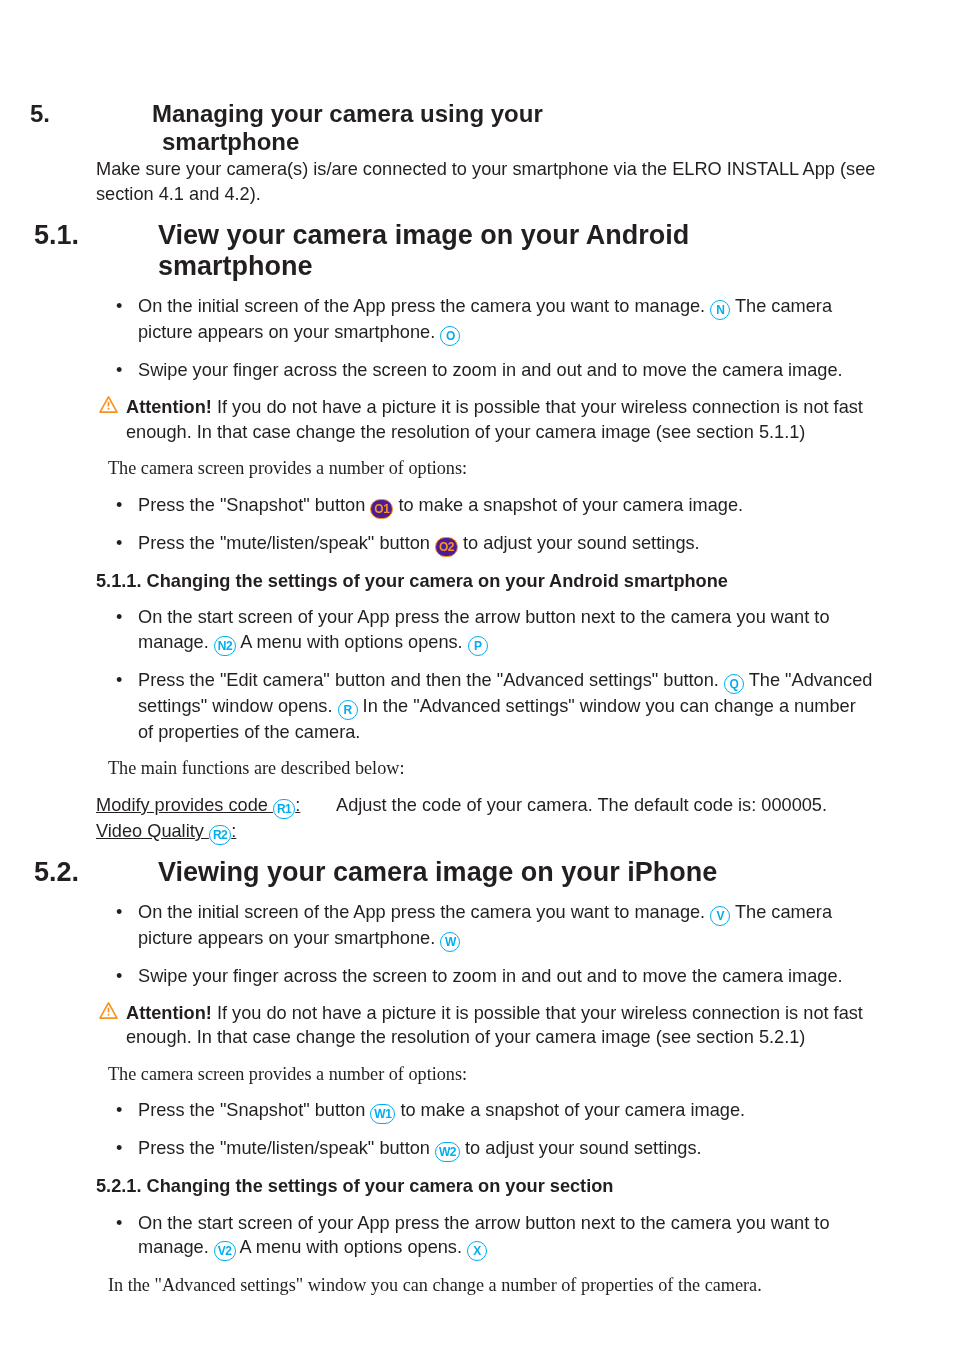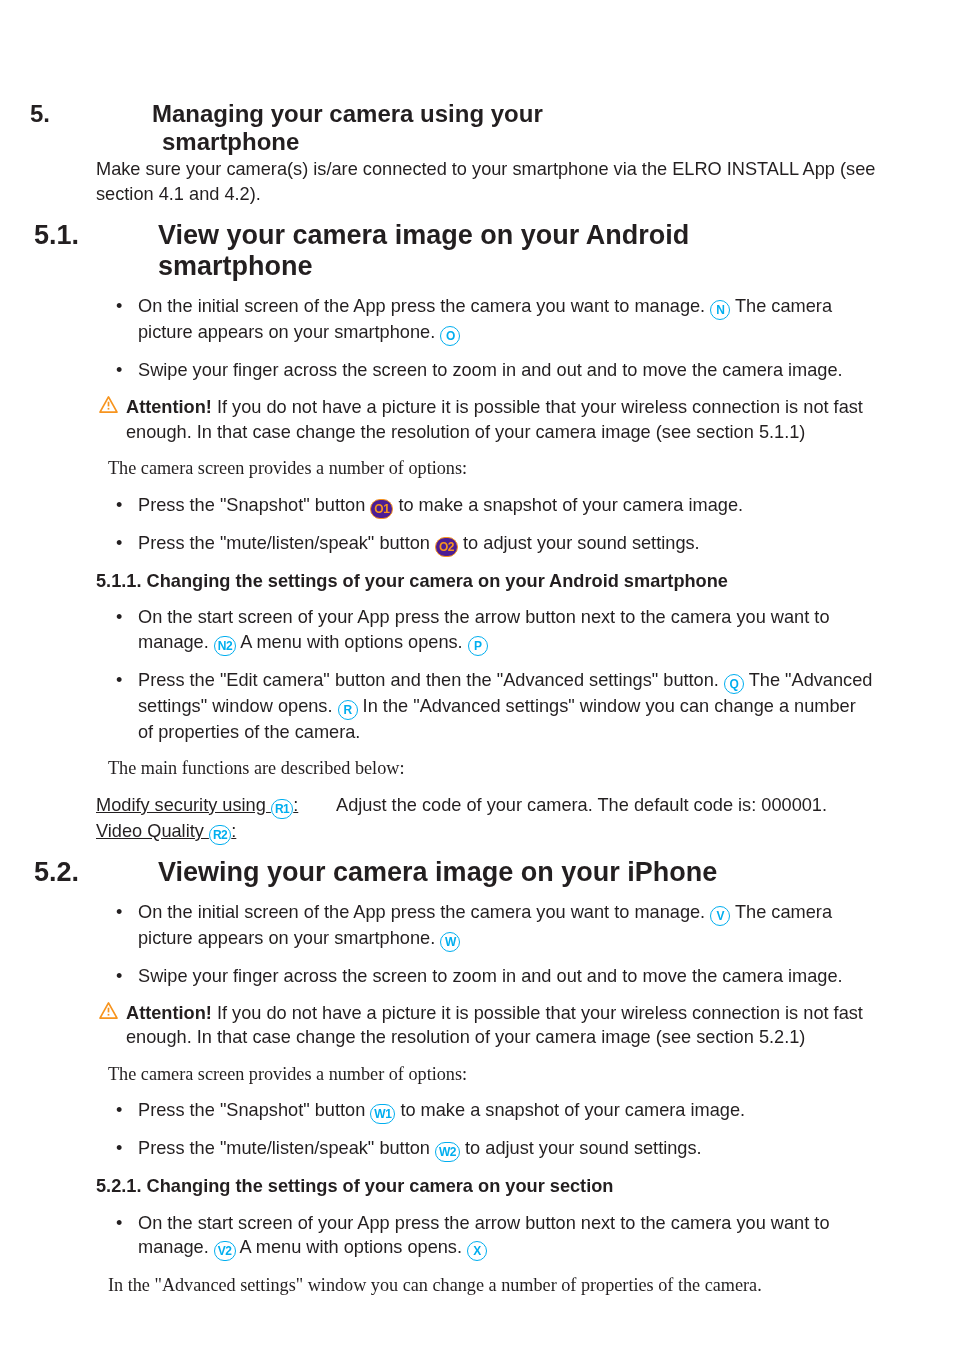--- a/index.html
+++ b/index.html
@@ -168,23 +168,23 @@
     <span>On the start screen of your App press the arrow button next to the camera you want to manage. </span><span class="circ">N2</span><span> A menu with options opens. </span><span class="circ">P</span>
   </li>
   <li>
     <span>Press the "Edit camera" button and then the "Advanced settings" button. </span><span class="circ">Q</span><span> The "Advanced settings" window opens. </span><span class="circ">R</span><span> In the "Advanced settings" window you can change a number of properties of the camera.</span>
   </li>
 </ul>
 <p class="plain">The main functions are described below:</p>
 
 <div class="deflist">
   <div>
-    <span class="term"><span>Modify security using </span><span class="circ" style="text-decoration:none">R1</span><span>:</span></span>
+    <span class="term"><span>Modify provides code </span><span class="circ" style="text-decoration:none">R1</span><span>:</span></span>
   </div>
-  <div class="def">Adjust the code of your camera. The default code is: 000001.</div>
+  <div class="def">Adjust the code of your camera. The default code is: 000005.</div>
   <div>
     <span class="term"><span>Video Quality </span><span class="circ">R2</span><span>:</span></span>
   </div>
 </div>
 
 <h2 class="section">
   <span class="num">5.2.</span><span>Viewing your camera image on your iPhone</span>
 </h2>
 <ul>
   <li>

